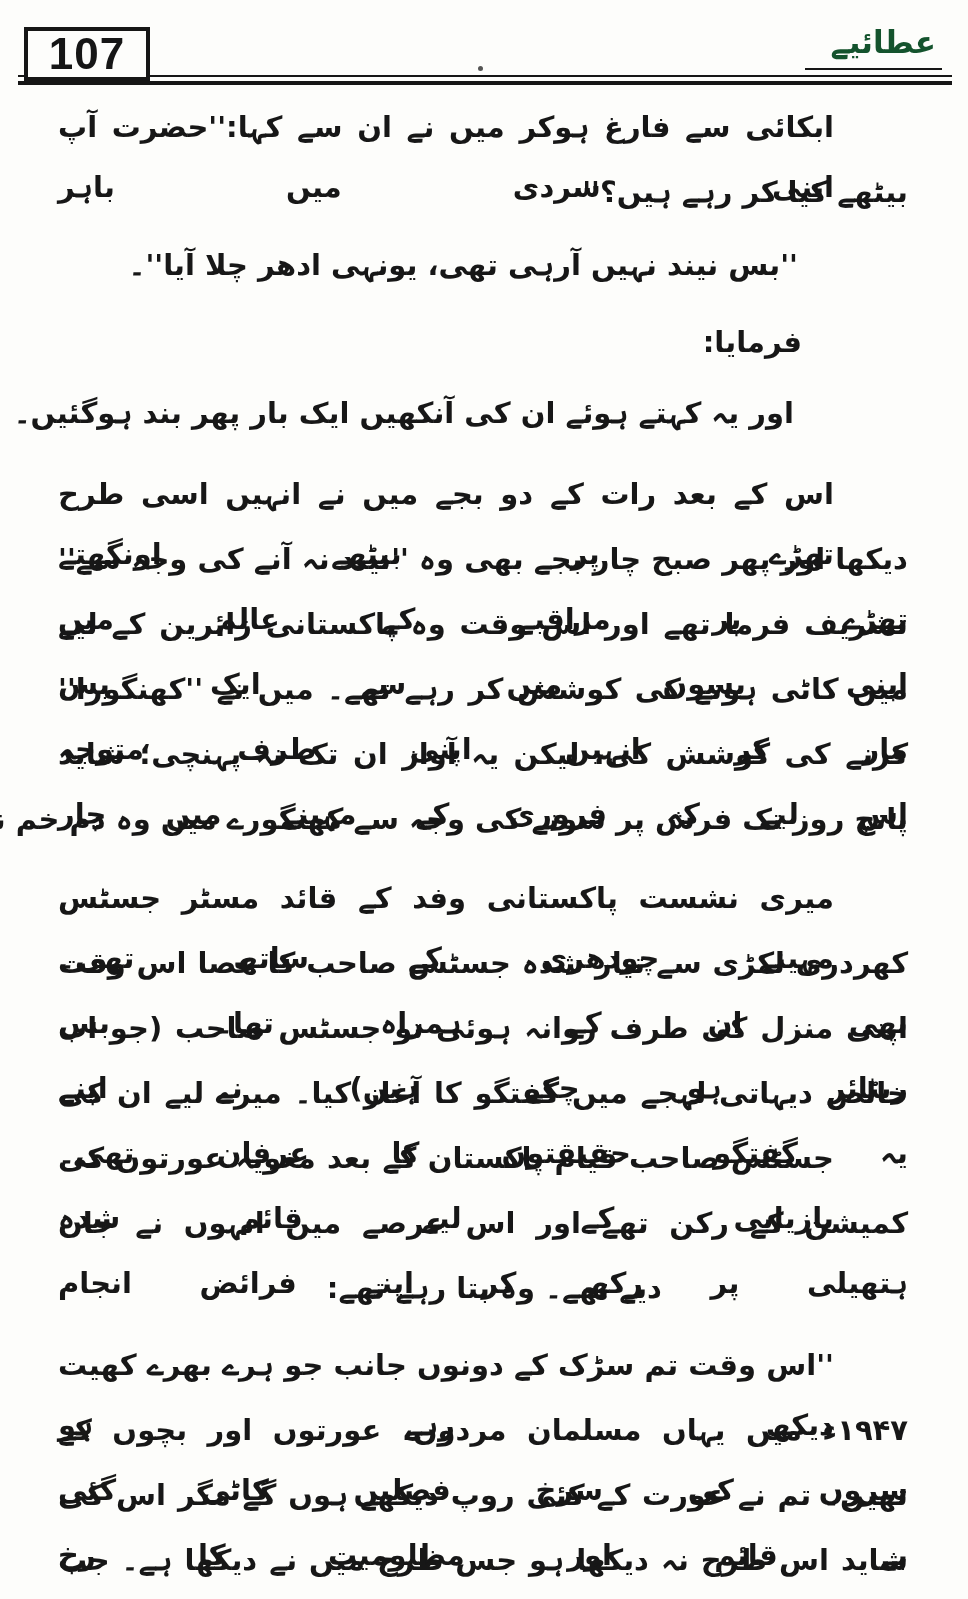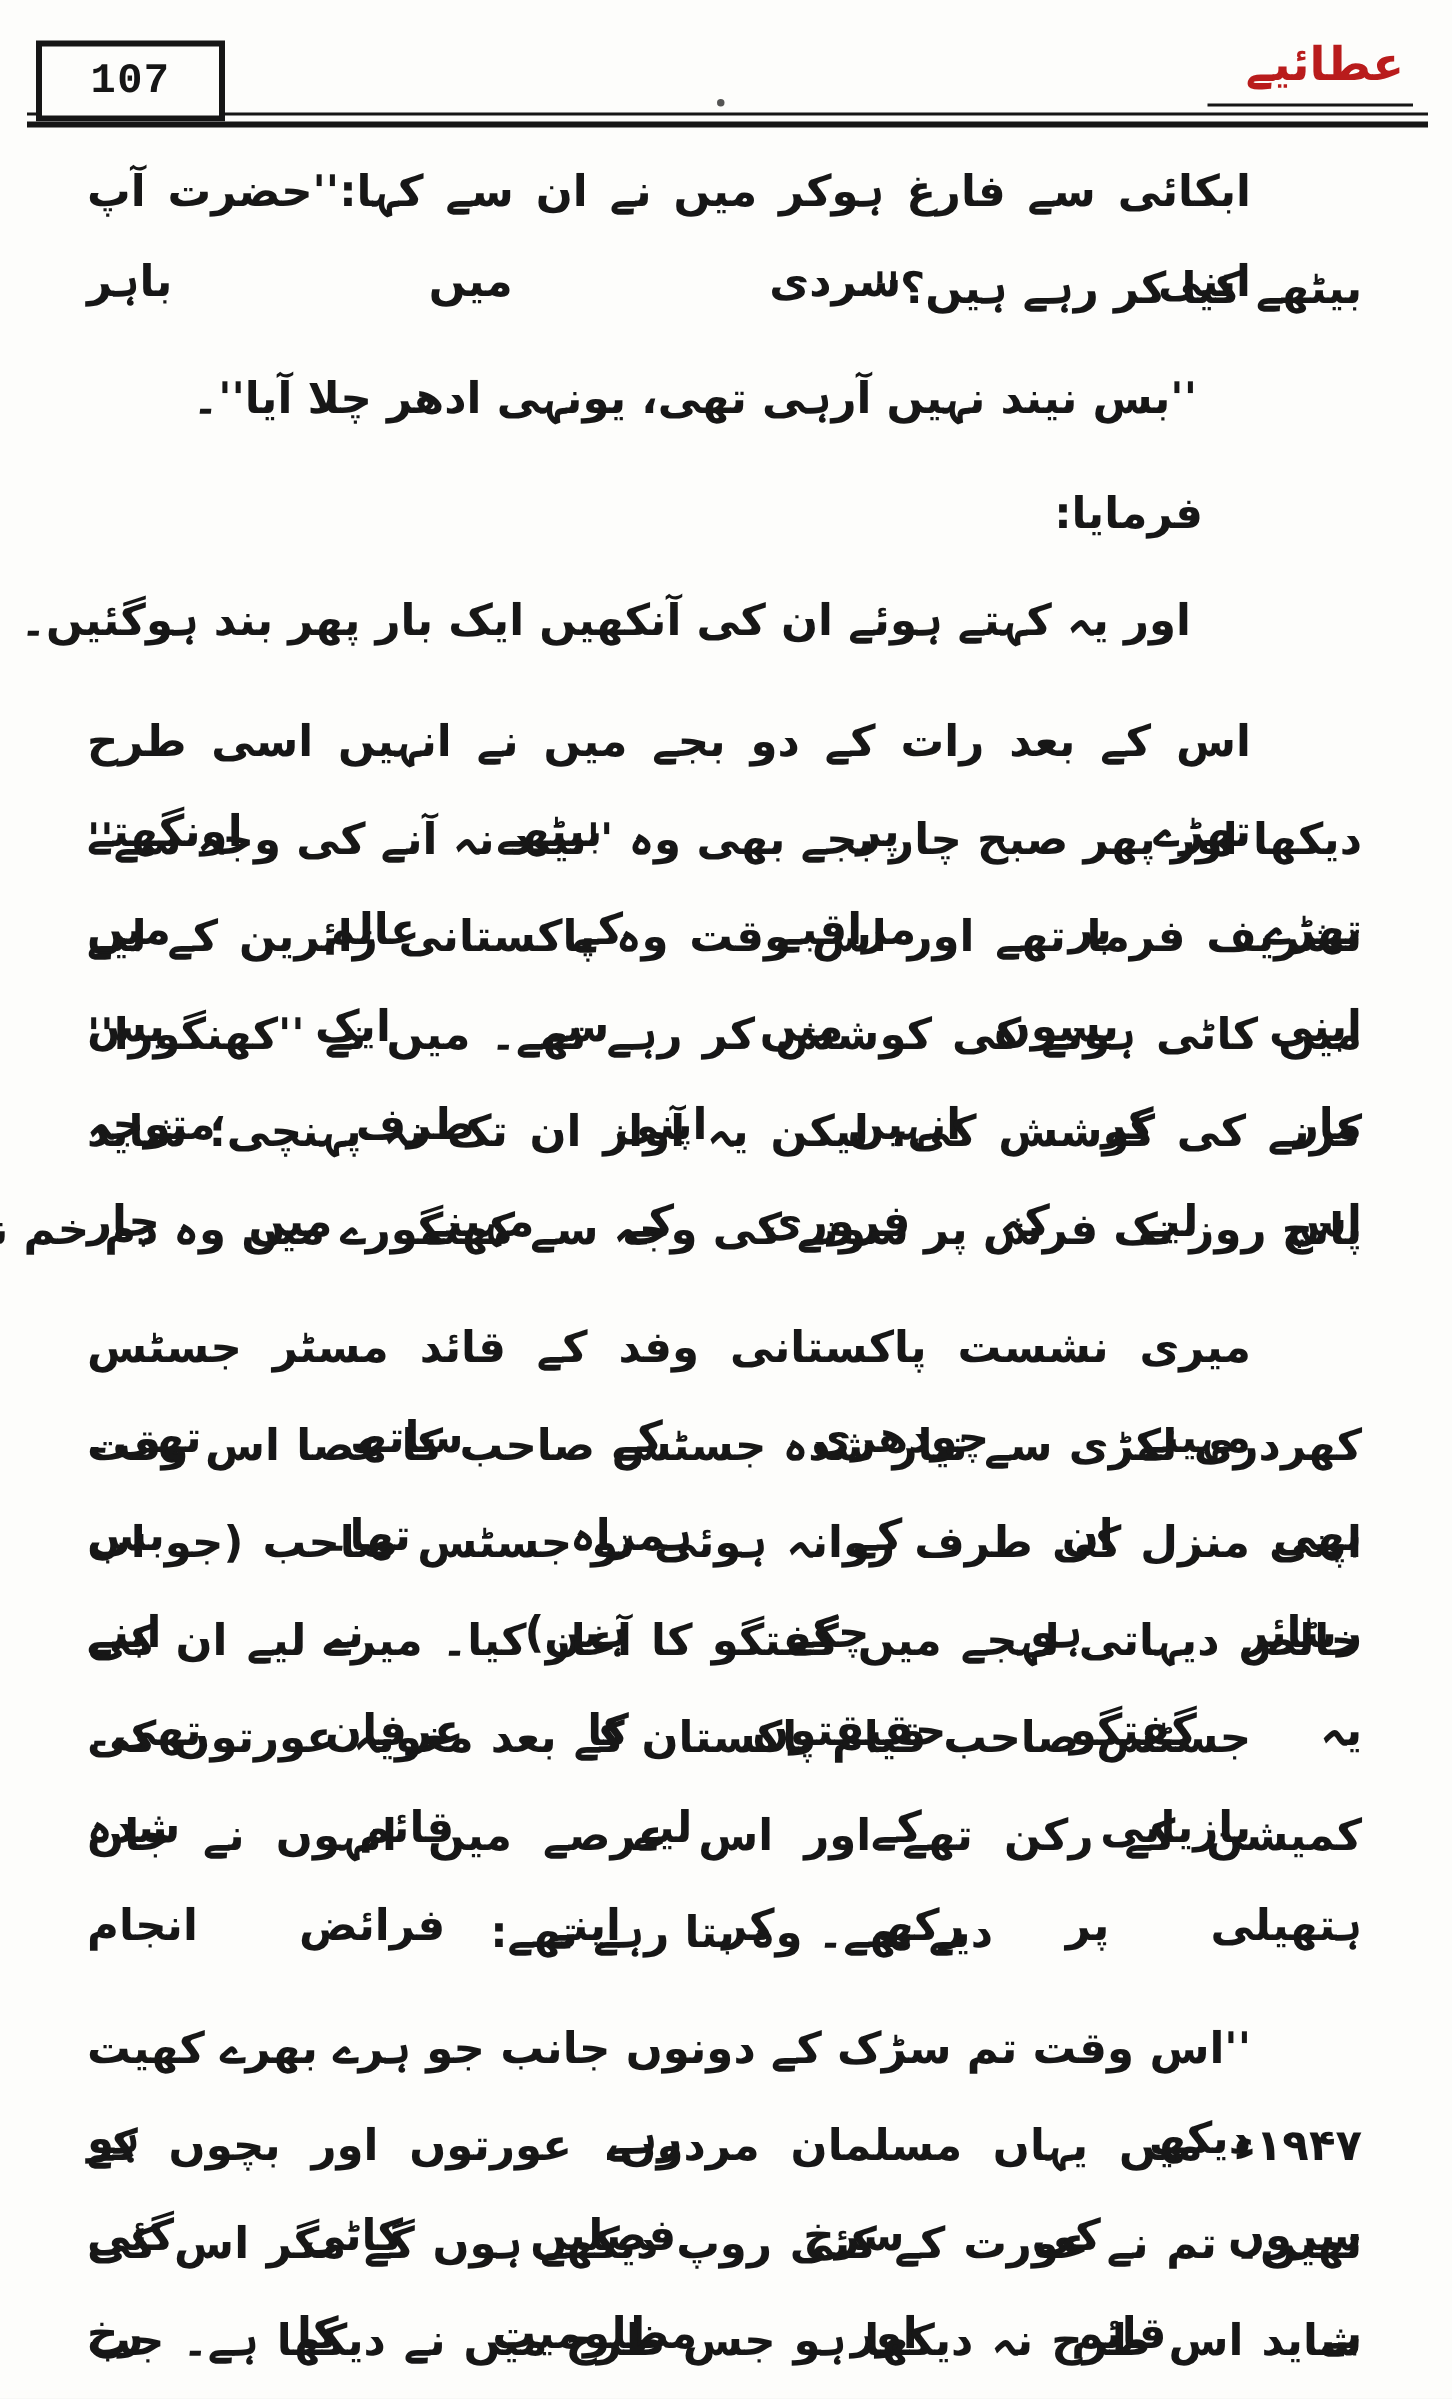--- a/index.html
+++ b/index.html
@@ -16,26 +16,26 @@
   
   .pagenum-box{
     position:absolute;top:27px;left:24px;
     width:118px;height:46px;
     border:4px solid #161616;
     display:flex;align-items:center;justify-content:center;
     background:#fdfdfb;z-index:2;
     direction:ltr;
   }
   .pagenum-box span{
-    font-family:Liberation Mono, monospace;
-    font-size:28px;font-weight:600;letter-spacing:1px;color:#161616;
+    font-family:Liberation Sans, sans-serif;
+    font-size:44px;font-weight:600;letter-spacing:1px;color:#161616;
   }
   .book-title{
     position:absolute;top:24px;right:26px;
-    font-size:31px;font-weight:700;color:#b91c1c;
+    font-size:31px;font-weight:700;color:#14532d;
     padding:0 6px 8px 26px;
     border-bottom:2px solid #161616;
     z-index:2;
   }
   .rule-thin{
     position:absolute;top:75px;left:18px;right:16px;height:2px;
     background:#161616;
   }
   .rule-thick{
     position:absolute;top:81px;left:18px;right:16px;height:4px;

